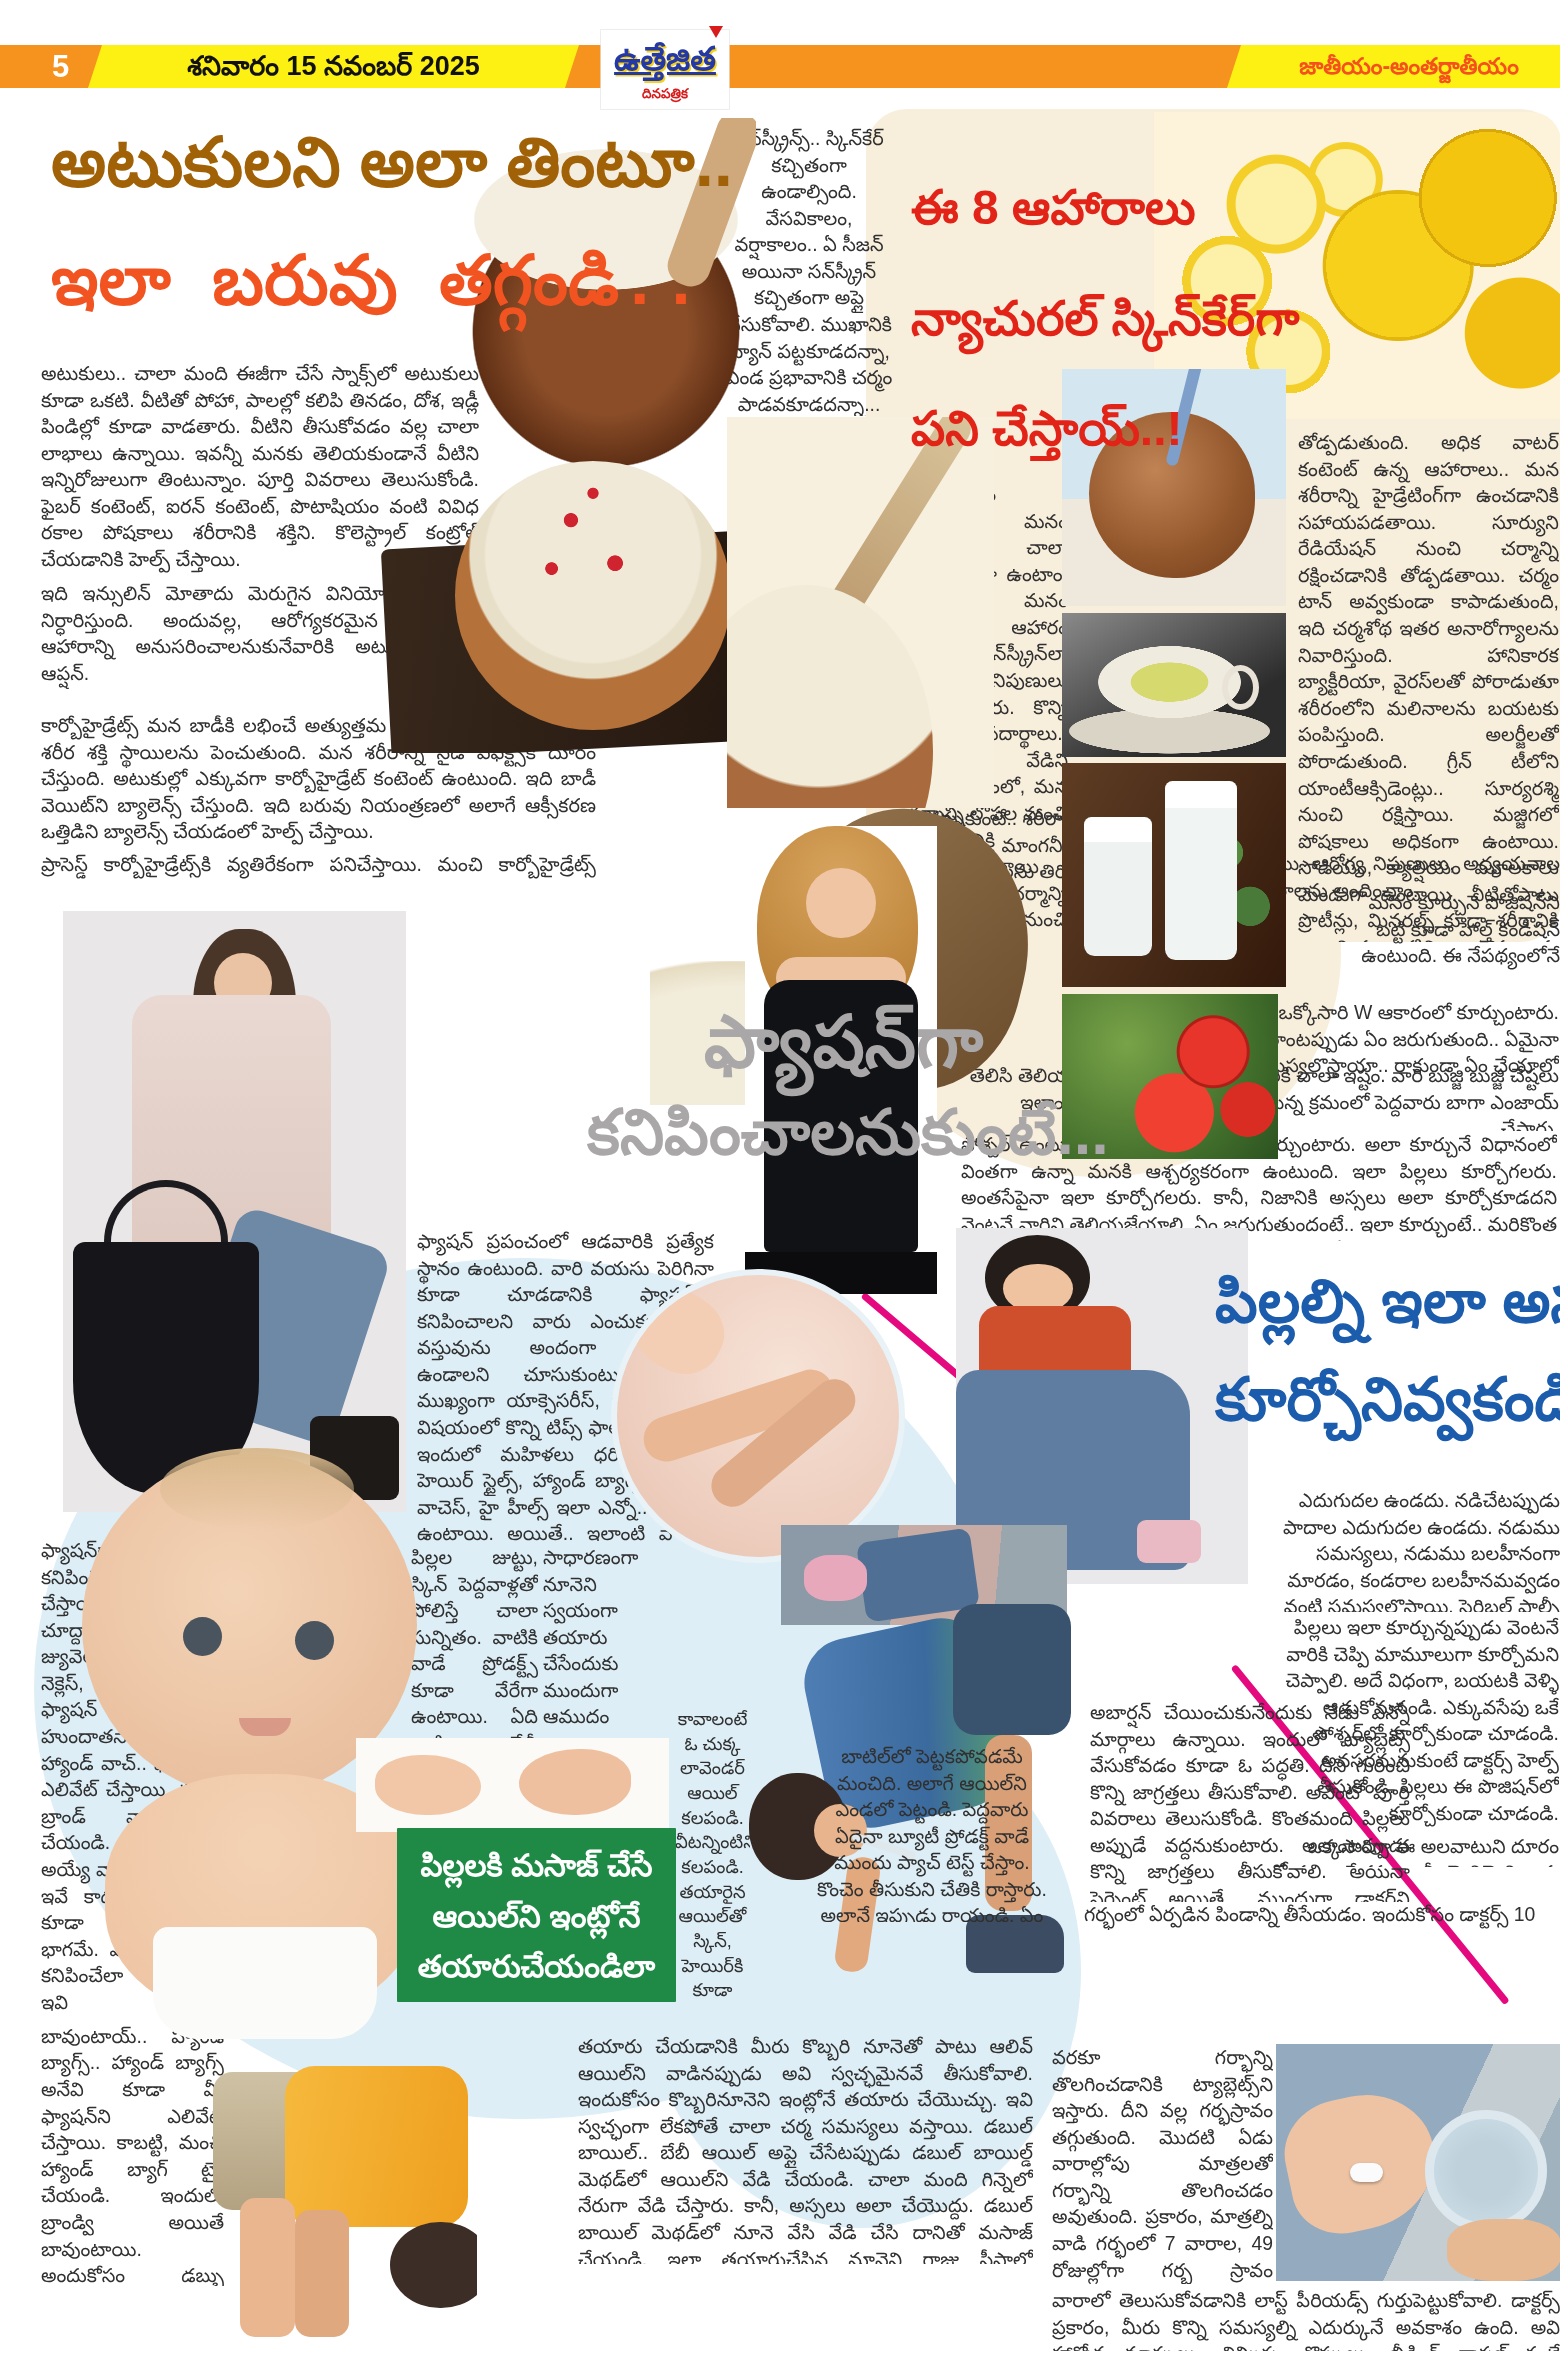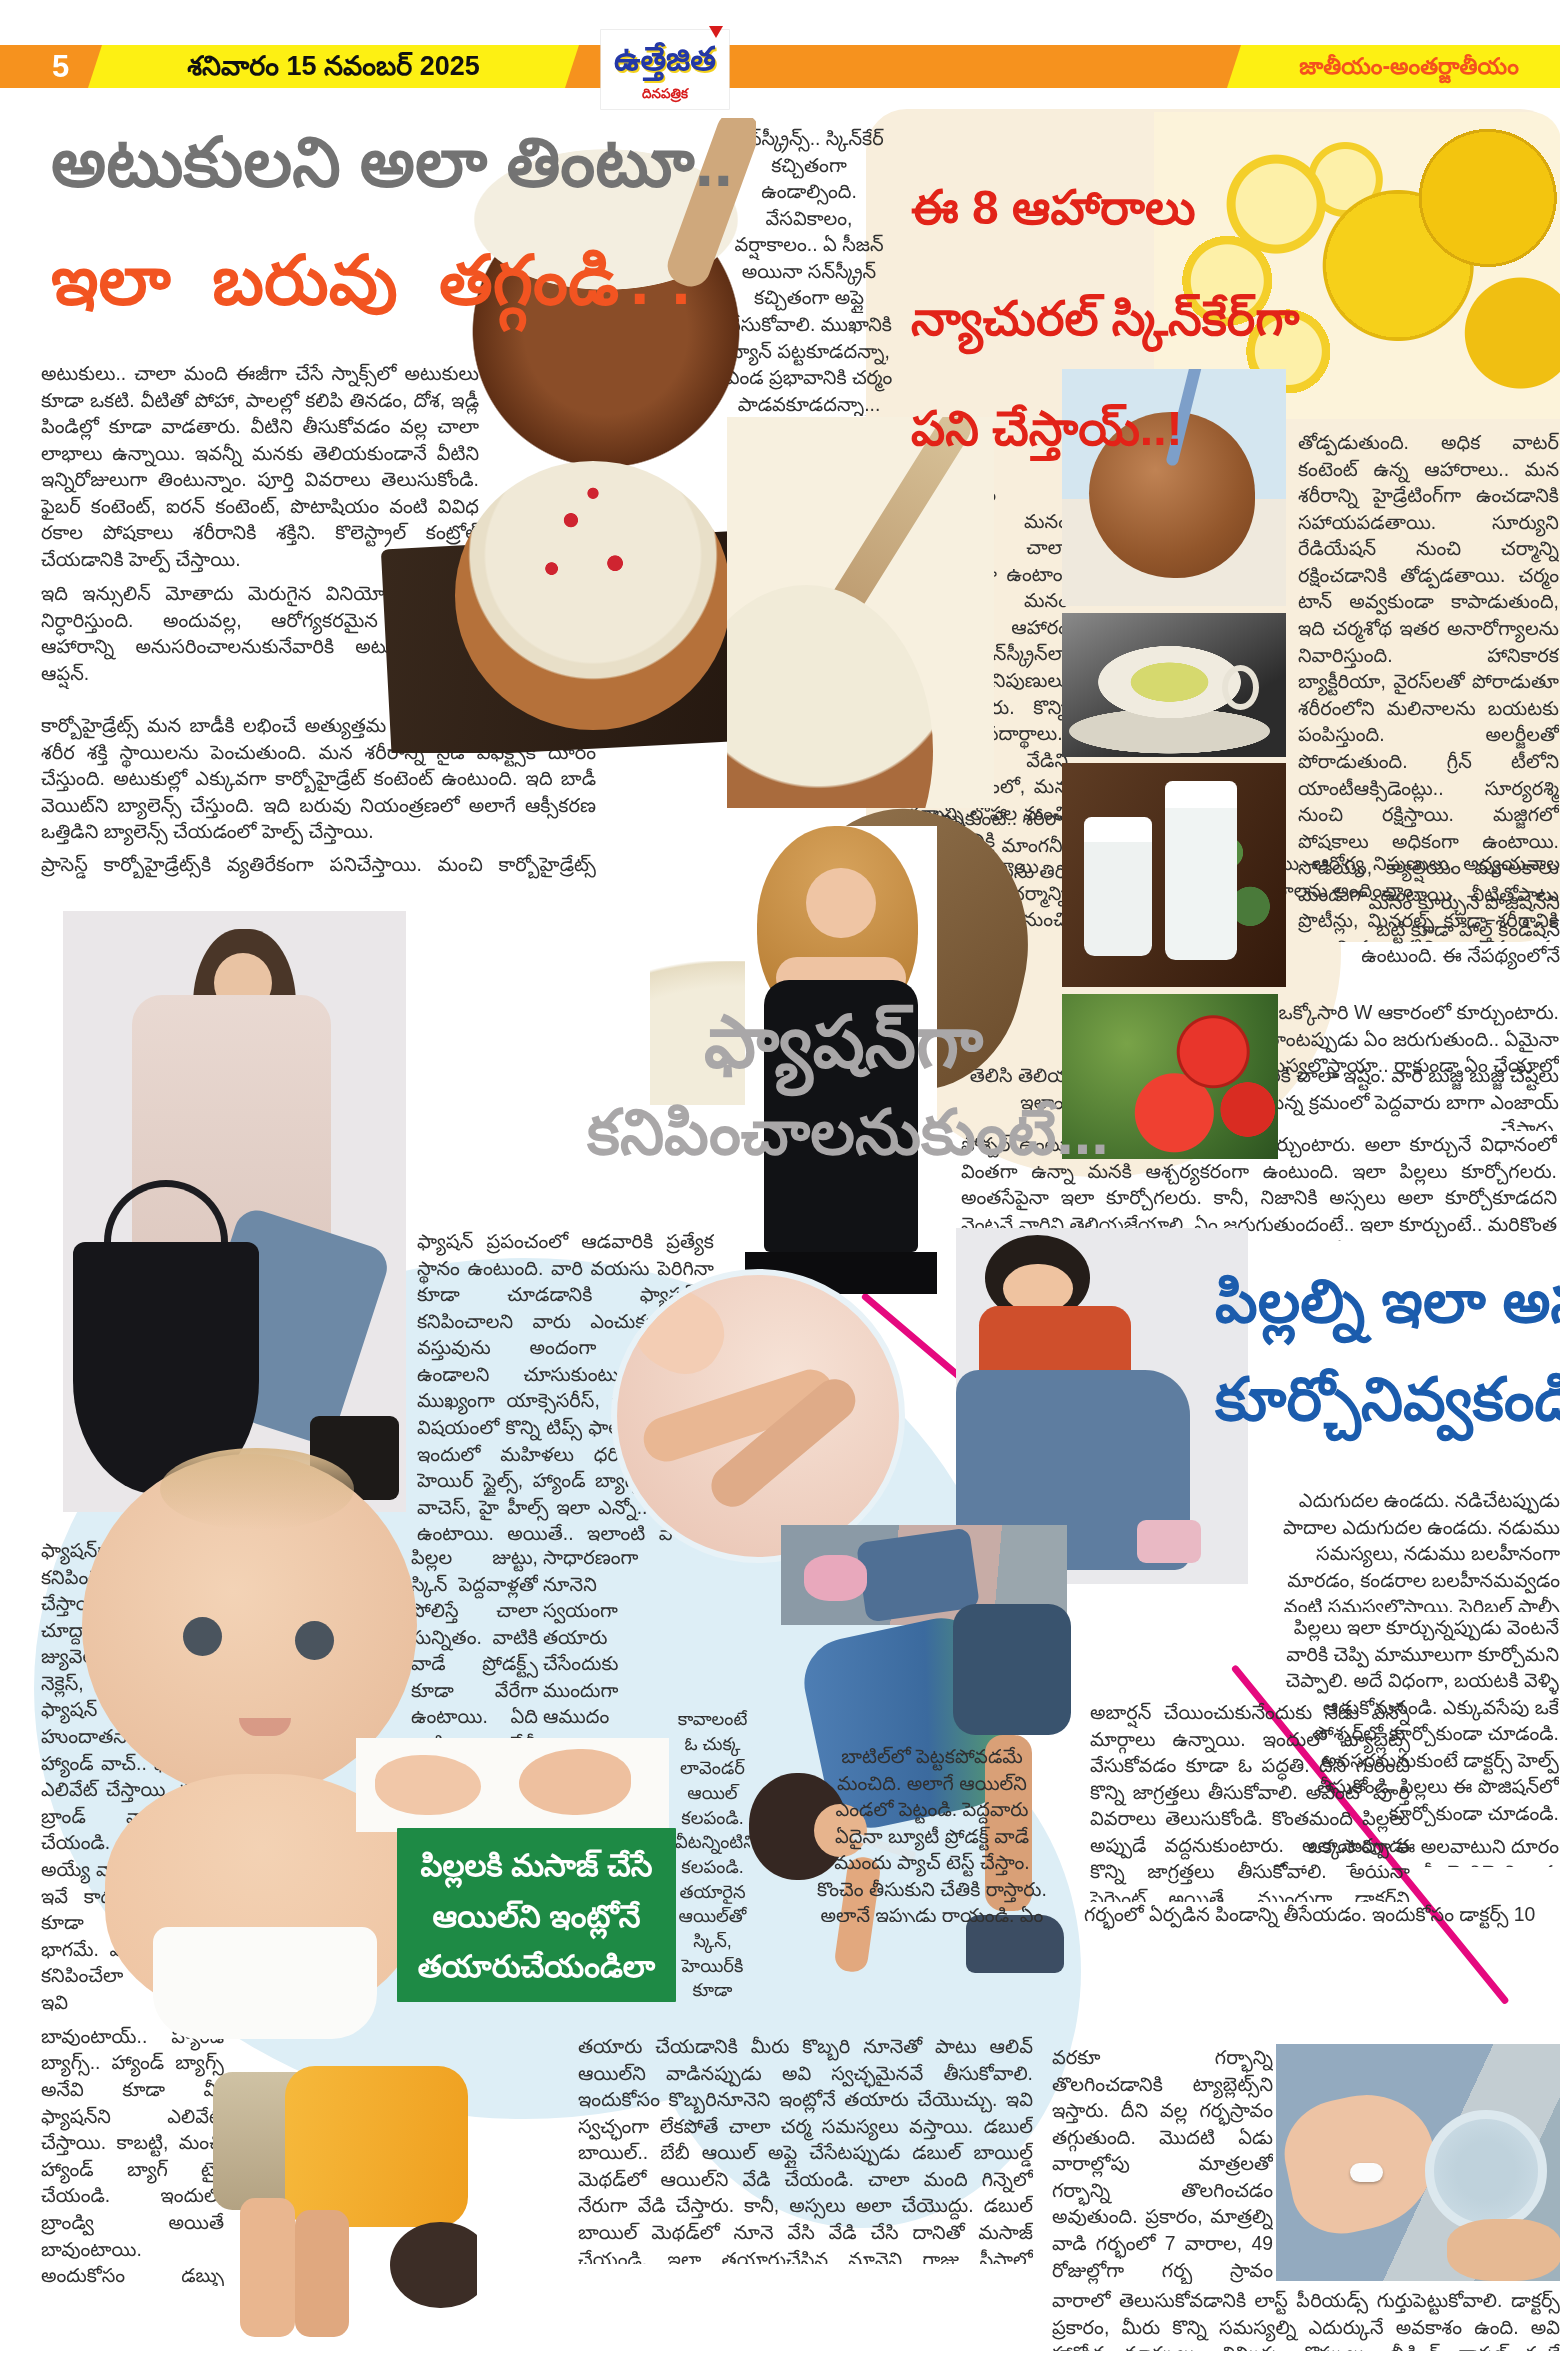--- a/index.html
+++ b/index.html
@@ -186,29 +186,29 @@
 
   <div class="line" style="left:865px;top:1292px;width:376px;transform:rotate(40.3deg);"></div>
   <div class="line" style="left:1236px;top:1664px;width:434px;transform:rotate(50.9deg);"></div>
 
   <div class="hbar"></div>
   <div class="hl" style="left:52px;top:49px;font-size:31px;color:#fff;z-index:7;">5</div>
   <div class="skew" style="left:95px;top:45px;width:477px;height:43px;background:#fdf013;z-index:7;">
     <span class="unskew" style="font-weight:bold;font-size:27px;color:#111;line-height:43px;">శనివారం 15 నవంబర్ 2025</span>
   </div>
   <div style="position:absolute;left:601px;top:30px;width:128px;height:79px;background:#fff;z-index:8;text-align:center;box-shadow:0 0 0 0.7px #e5e5e5;">
-    <div style="font-weight:bold;font-size:33px;color:#2438a6;margin-top:10.4px;text-shadow:1.5px 1.5px 0 #f3d11e;">ఉత్తేజిత</div>
+    <div style="font-weight:bold;font-size:33px;color:#2438a6;margin-top:10.4px;text-shadow:1.5px 1.5px 0 #f3d11e;text-decoration:underline;">ఉత్తేజిత</div>
     <div style="font-size:13.4px;color:#d81b1b;font-weight:bold;">దినపత్రిక</div>
     <div style="position:absolute;right:6px;top:-4.5px;width:0;height:0;border-left:7.5px solid transparent;border-right:7.5px solid transparent;border-top:12px solid #d81b1b;"></div>
   </div>
   <div class="skew" style="left:1234px;top:45px;width:350px;height:43px;background:#fdf013;z-index:7;">
     <span class="unskew" style="font-weight:bold;font-size:23px;color:#f4511e;line-height:43px;">జాతీయం-అంతర్జాతీయం</span>
   </div>
 
-  <div class="hl" style="left:51px;top:123px;font-size:69px;color:#737373;">అటుకులని అలా తింటూ..</div>
+  <div class="hl" style="left:51px;top:123px;font-size:69px;color:#a16207;">అటుకులని అలా తింటూ..</div>
   <div class="hl" style="left:51px;top:244px;font-size:69px;color:#f25421;font-family:Liberation Mono, monospace;">ఇలా బరువు తగ్గండి..</div>
   <div class="tx" style="left:41px;top:360px;width:438px;height:349px;">
     <p style="margin:0 0 7.5px 0;">అటుకులు.. చాలా మంది ఈజీగా చేసే స్నాక్స్‌లో అటుకులు కూడా ఒకటి. వీటితో పోహా, పాలల్లో కలిపి తినడం, దోశ, ఇడ్లీ పిండిల్లో కూడా వాడతారు. వీటిని తీసుకోవడం వల్ల చాలా లాభాలు ఉన్నాయి. ఇవన్నీ మనకు తెలియకుండానే వీటిని ఇన్నిరోజులుగా తింటున్నాం. పూర్తి వివరాలు తెలుసుకోండి. ఫైబర్ కంటెంట్, ఐరన్ కంటెంట్, పొటాషియం వంటి వివిధ రకాల పోషకాలు శరీరానికి శక్తిని. కొలెస్ట్రాల్ కంట్రోల్ చేయడానికి హెల్ప్ చేస్తాయి.</p>
     <p style="margin:0;">ఇది ఇన్సులిన్ మోతాదు మెరుగైన వినియోగాన్ని కూడా నిర్ధారిస్తుంది. అందువల్ల, ఆరోగ్యకరమైన జీవనశైలి, ఆహారాన్ని అనుసరించాలనుకునేవారికి అటుకులు బెస్ట్ ఆప్షన్.</p>
   </div>
   <div class="tx" style="left:41px;top:712px;width:555px;height:168px;">
     <p style="margin:0 0 6px 0;">కార్బోహైడ్రేట్స్ మన బాడీకి లభించే అత్యుత్తమ పోషకాల్లో ఒకటి. ఇది మన శరీర శక్తి స్థాయిలను పెంచుతుంది. మన శరీరాన్ని సైడ్ ఎఫెక్ట్స్‌కి దూరం చేస్తుంది. అటుకుల్లో ఎక్కువగా కార్బోహైడ్రేట్ కంటెంట్ ఉంటుంది. ఇది బాడీ వెయిట్‌ని బ్యాలెన్స్ చేస్తుంది. ఇది బరువు నియంత్రణలో అలాగే ఆక్సీకరణ ఒత్తిడిని బ్యాలెన్స్ చేయడంలో హెల్ప్ చేస్తాయి.</p>
     <p style="margin:0 0 6px 0;">ప్రాసెస్డ్ కార్బోహైడ్రేట్స్‌కి వ్యతిరేకంగా పనిచేస్తాయి. మంచి కార్బోహైడ్రేట్స్ తీసుకోవడం వల్ల మన ఆరోగ్యాన్ని కాపాడుకోవచ్చు.</p>
 
   </div>

